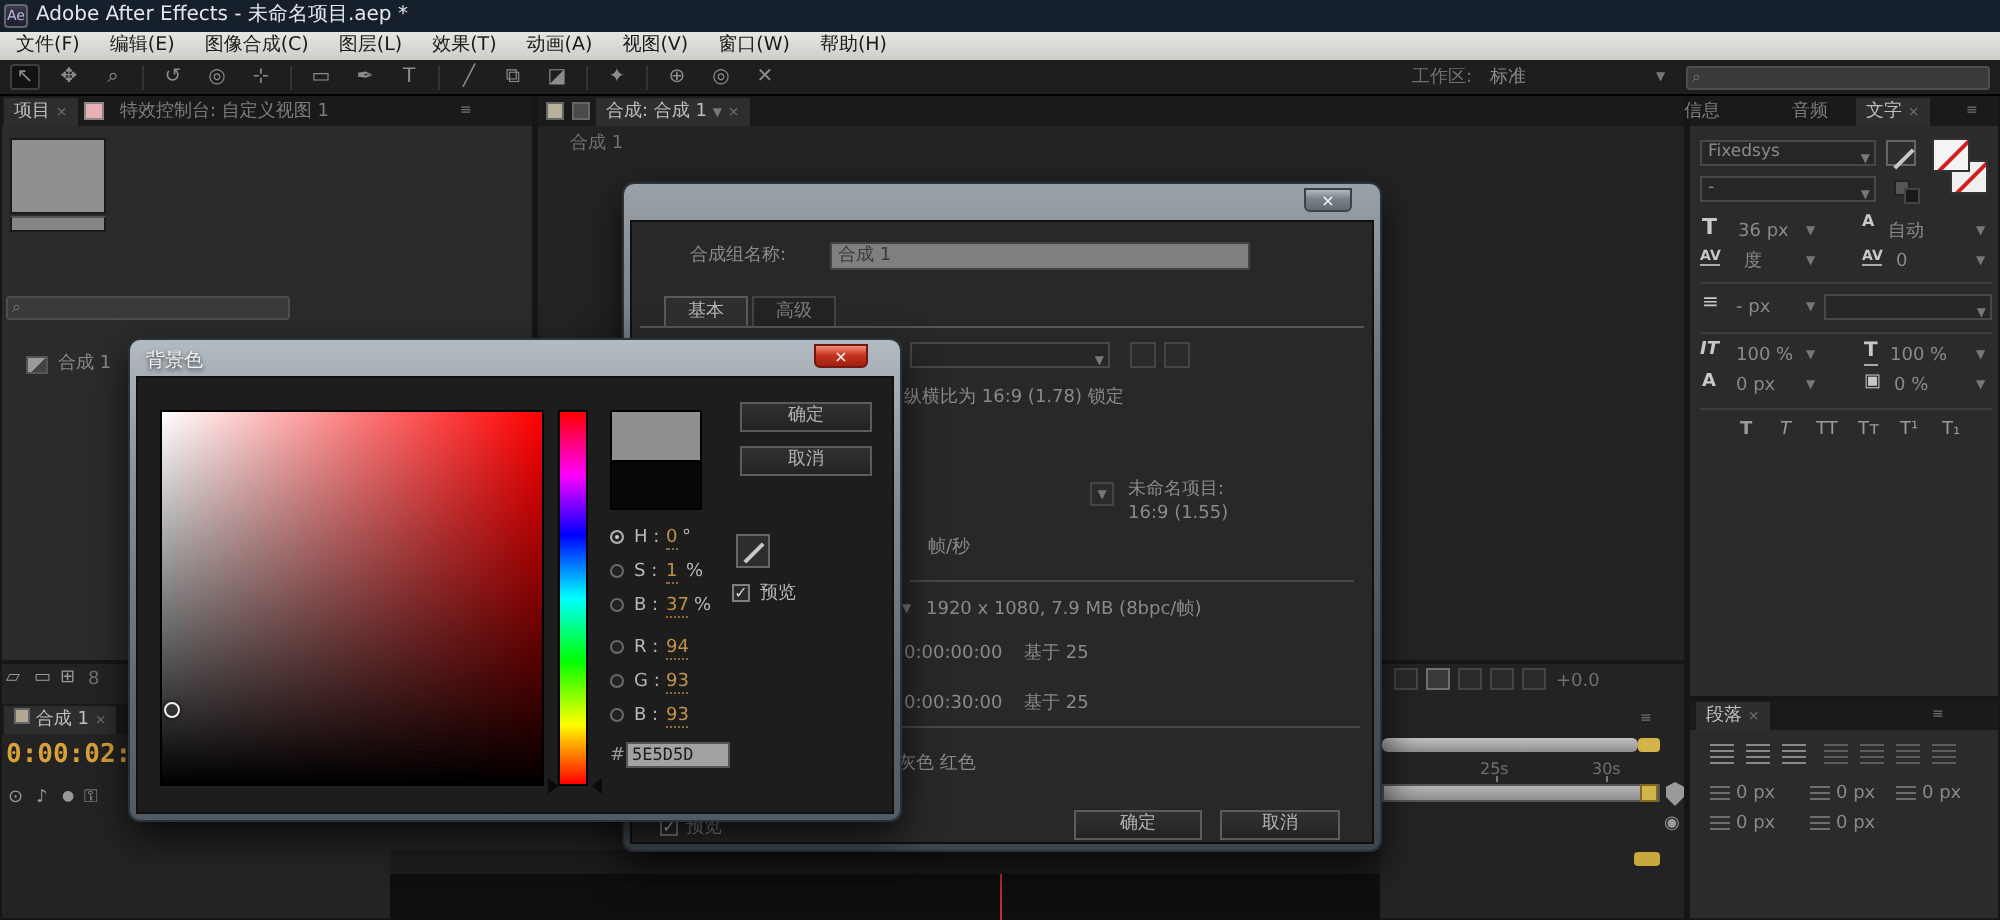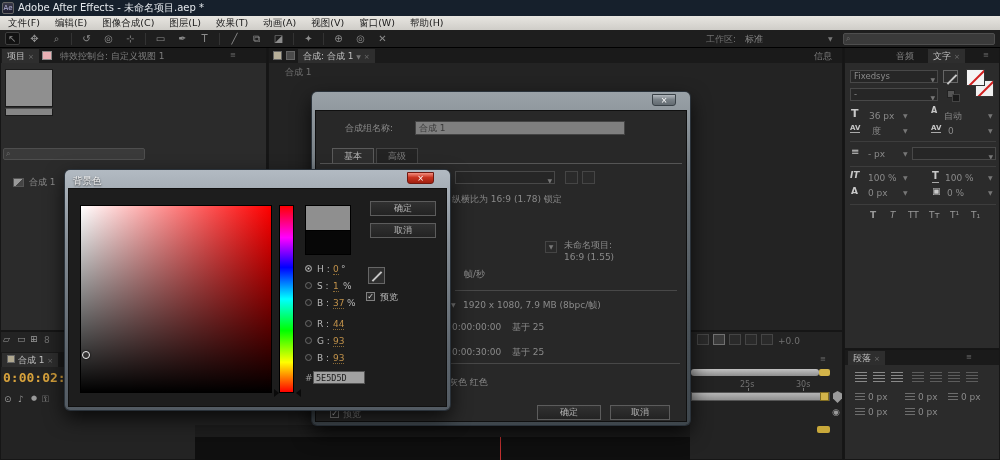--- a/index.html
+++ b/index.html
@@ -134,21 +134,21 @@
   <span class="a" style="left:286px;top:51px;width:9px;height:9px;background:#4a4a4a;border:1px solid #666"></span>
   <div class="tab on" style="left:298px;top:49px">
     <span>合成: 合成 1</span>
     <span class="caret">▼</span>
     <span class="pmenu">×</span>
   </div>
   <span class="a dim2" style="left:285px;top:67px">合成 1</span>
 
   <div class="a panel" style="left:844px;top:48px;width:156px;height:301px"></div>
   <div class="a tabstrip" style="left:845px;top:48px;width:154px"></div>
-  <div class="tab" style="left:809px;top:49px"><span>信息</span></div>
+  <div class="tab" style="left:837px;top:49px"><span>信息</span></div>
   <div class="tab" style="left:891px;top:49px"><span>音频</span></div>
   <div class="tab on" style="left:928px;top:49px"><span>文字</span> <span class="pmenu">×</span></div>
   <span class="a pmenu" style="left:983px;top:51px">≡</span>
 
   <div class="a ddl" style="left:850px;top:70px;width:88px;height:13px">
     <span>Fixedsys</span><i>▼</i>
   </div>
   <div class="a eyedrop" style="left:943px;top:70px;width:15px;height:13px"></div>
   <div class="a" style="left:975px;top:80px;width:19px;height:17px;background:#f0f0f0;border:1px solid #333;overflow:hidden">
       <span class="swslash"></span>
@@ -331,21 +331,21 @@
     <span class="a" style="left:252px;top:111px;color:#b8b8b8">S :</span>
     <span class="a pval" style="left:268px;top:111px">1</span>
     <span class="a" style="left:278px;top:111px;color:#b8b8b8">%</span>
     <span class="a radio" style="left:240px;top:129px"></span>
     <span class="a" style="left:252px;top:128px;color:#b8b8b8">B :</span>
     <span class="a pval" style="left:268px;top:128px">37</span>
     <span class="a" style="left:282px;top:128px;color:#b8b8b8">%</span>
 
     <span class="a radio" style="left:240px;top:150px"></span>
     <span class="a" style="left:252px;top:149px;color:#b8b8b8">R :</span>
-    <span class="a pval" style="left:268px;top:149px">44</span>
+    <span class="a pval" style="left:268px;top:149px">94</span>
     <span class="a radio" style="left:240px;top:167px"></span>
     <span class="a" style="left:252px;top:166px;color:#b8b8b8">G :</span>
     <span class="a pval" style="left:268px;top:166px">93</span>
     <span class="a radio" style="left:240px;top:184px"></span>
     <span class="a" style="left:252px;top:183px;color:#b8b8b8">B :</span>
     <span class="a pval" style="left:268px;top:183px">93</span>
 
     <div class="a eyedrop" style="left:303px;top:97px;width:17px;height:17px"></div>
     <span class="a check" style="left:301px;top:122px">✓</span>
     <span class="a" style="left:315px;top:122px;color:#b8b8b8">预览</span>

